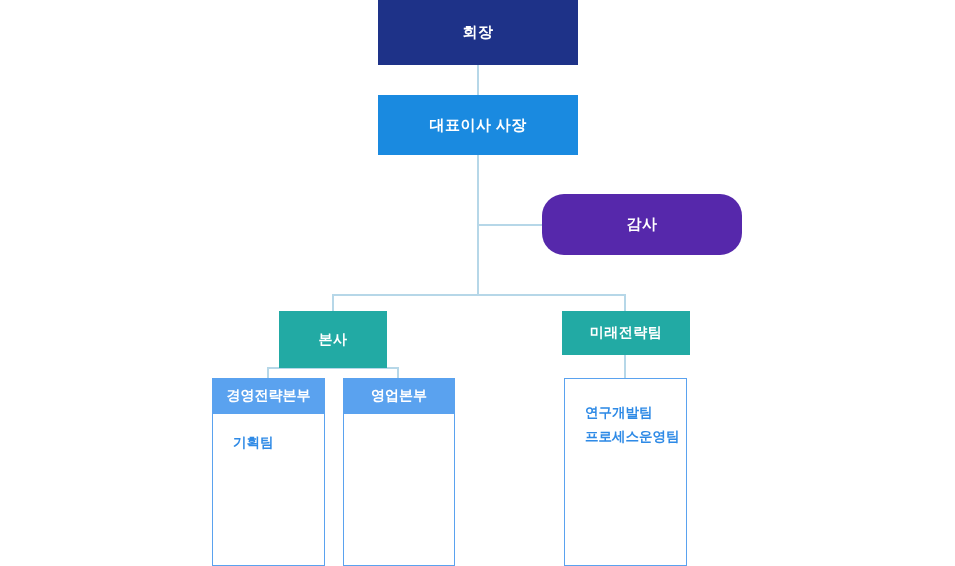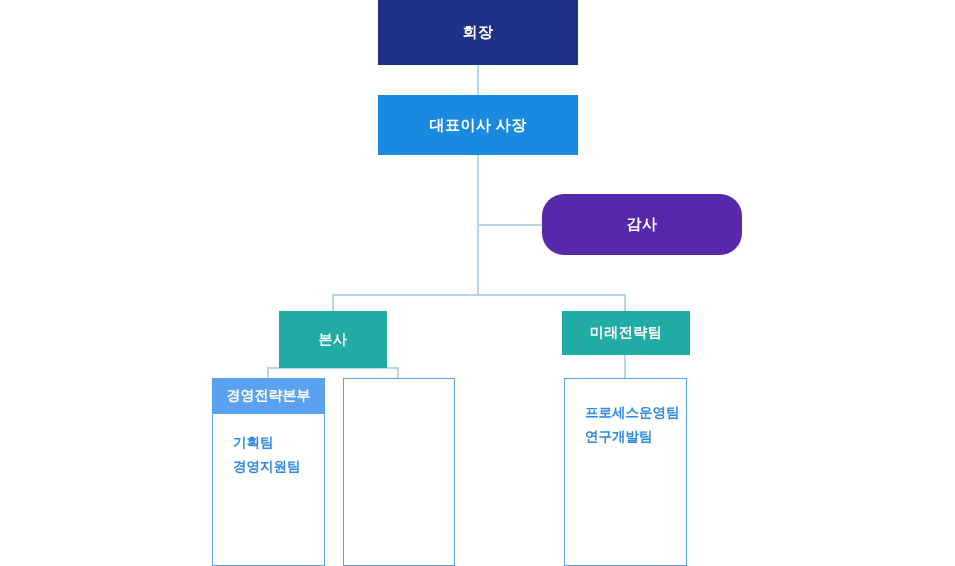--- a/index.html
+++ b/index.html
@@ -130,27 +130,27 @@
   </div>
 
   <div class="node node-unit" style="left:562px; top:311px; width:128px; height:44px;">
     <span>미래전략팀</span>
   </div>
 
   <div class="division" style="left:212px; top:378px; width:113px; height:188px;">
     <div class="division-header">경영전략본부</div>
     <ul class="team-list">
       <li class="team-item">기획팀</li>
-      <li class="team-item">경영지원팀</li>
     </ul>
   </div>
 
   <div class="division" style="left:343px; top:378px; width:112px; height:188px;">
+    <div class="division-header">영업본부</div>
   </div>
 
   <div class="division" style="left:564px; top:378px; width:123px; height:188px;">
     <ul class="team-list no-header">
+      <li class="team-item">연구개발팀</li>
       <li class="team-item">프로세스운영팀</li>
-      <li class="team-item">연구개발팀</li>
     </ul>
   </div>
 
 </div>
 
 </body></html>

